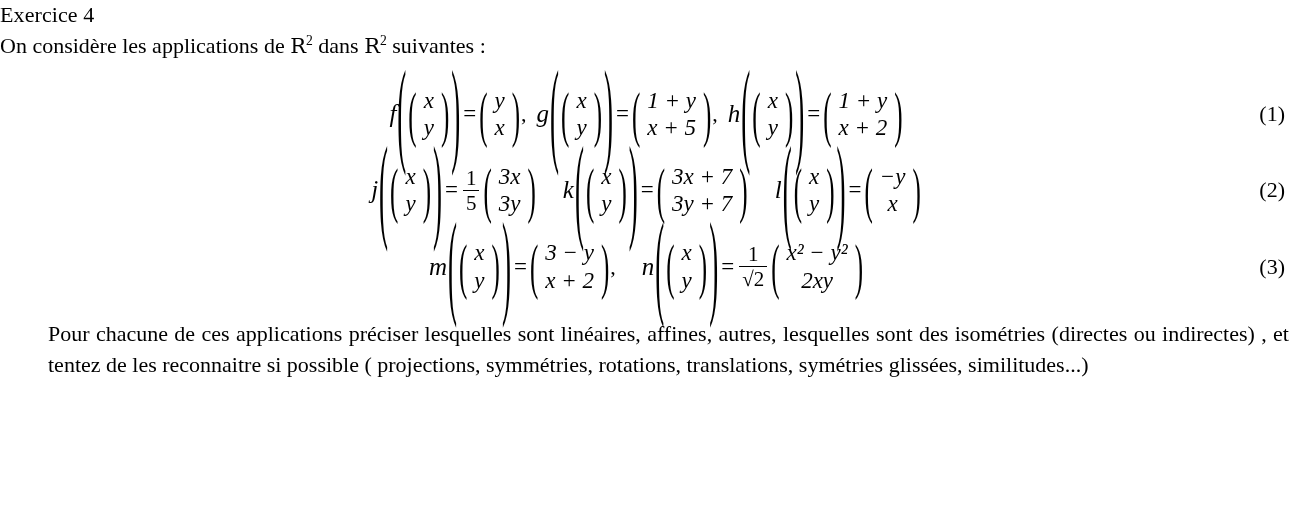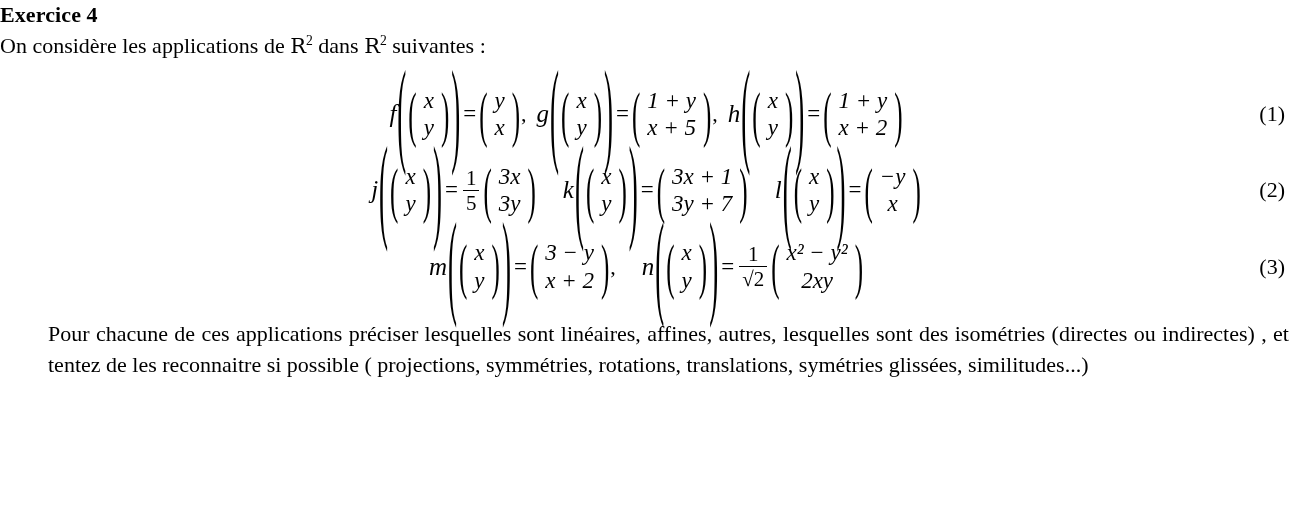--- a/index.html
+++ b/index.html
@@ -15,21 +15,21 @@
     overflow: hidden;
   }
   .page {
     position: relative;
     width: 1293px;
     height: 507px;
     padding: 0;
     box-sizing: border-box;
   }
   .exercise-title {
-    font-weight: bold;
+    font-weight: normal;
     font-size: 22px;
     line-height: 1.15;
     margin: 2px 4px 0 0;
     letter-spacing: 0.1px;
   }
   .intro-line {
     font-size: 22px;
     line-height: 1.35;
     margin: 4px 0 0 0;
   }
@@ -236,21 +236,21 @@
         <span class="paren">(</span>
         <span class="colvec">
           <span class="cell">x</span>
           <span class="cell">y</span>
         </span>
         <span class="paren">)</span>
         <span class="paren bigger">)</span>
         <span class="op">=</span>
         <span class="paren">(</span>
         <span class="colvec">
-          <span class="cell">3x + 1</span>
+          <span class="cell">3x + 7</span>
           <span class="cell">3y + 7</span>
         </span>
         <span class="paren">)</span>
         <span class="spacer-m"></span>
 
         <span class="fn">l</span>
         <span class="paren bigger">(</span>
         <span class="paren">(</span>
         <span class="colvec">
           <span class="cell">x</span>

